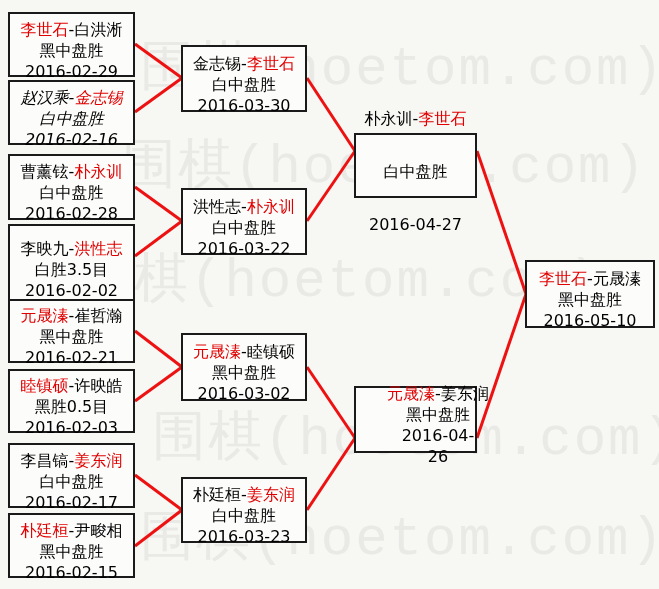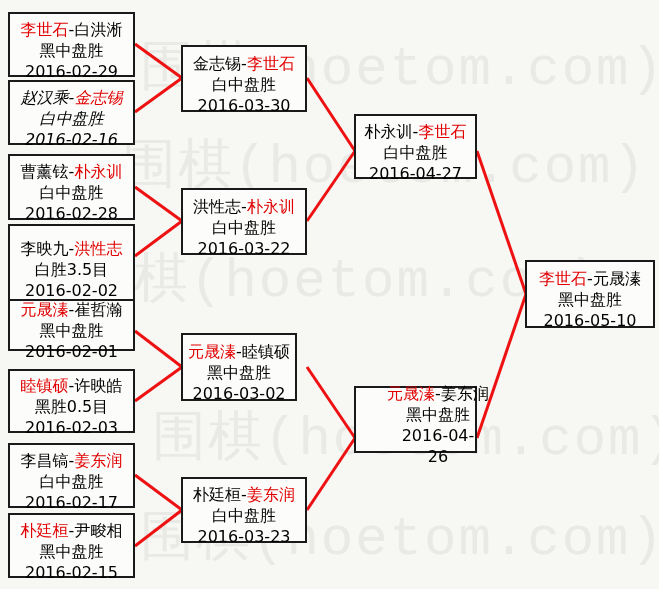--- a/index.html
+++ b/index.html
@@ -109,24 +109,24 @@
     <div class="l2">白中盘胜</div>
     <div class="l3">2016-02-28</div>
   </div>
 
   <div class="box" style="left:8px; top:224px; width:127px; height:80px;">
     <div class="l1"><span class="blk">李映九</span><span class="dash">-</span><span class="red">洪性志</span></div>
     <div class="l2">白胜3.5目</div>
     <div class="l3">2016-02-02</div>
   </div>
 
-  <div class="box" style="left:8px; top:299px; width:127px; height:52px;">
+  <div class="box" style="left:8px; top:299px; width:127px; height:64px;">
     <div class="l1"><span class="red">元晟溱</span><span class="dash">-</span><span class="blk">崔哲瀚</span></div>
     <div class="l2">黑中盘胜</div>
-    <div class="l3">2016-02-01</div>
+    <div class="l3">2016-02-21</div>
   </div>
 
   <div class="box" style="left:8px; top:369px; width:127px; height:64px;">
     <div class="l1"><span class="red">睦镇硕</span><span class="dash">-</span><span class="blk">许映皓</span></div>
     <div class="l2">黑胜0.5目</div>
     <div class="l3">2016-02-03</div>
   </div>
 
   <div class="box" style="left:8px; top:443px; width:127px; height:65px;">
     <div class="l1"><span class="blk">李昌镐</span><span class="dash">-</span><span class="red">姜东润</span></div>
@@ -145,33 +145,33 @@
     <div class="l2">白中盘胜</div>
     <div class="l3">2016-03-30</div>
   </div>
 
   <div class="box" style="left:181px; top:188px; width:126px; height:67px;">
     <div class="l1"><span class="blk">洪性志</span><span class="dash">-</span><span class="red">朴永训</span></div>
     <div class="l2">白中盘胜</div>
     <div class="l3">2016-03-22</div>
   </div>
 
-  <div class="box" style="left:181px; top:333px; width:116px; height:68px;text-align:center;">
+  <div class="box" style="left:181px; top:333px; width:126px; height:68px;text-align:center;">
     <div class="l1"><span class="red">元晟溱</span><span class="dash">-</span><span class="blk">睦镇硕</span></div>
     <div class="l2">黑中盘胜</div>
     <div class="l3">2016-03-02</div>
   </div>
 
   <div class="box" style="left:181px; top:477px; width:126px; height:66px;">
     <div class="l1"><span class="blk">朴廷桓</span><span class="dash">-</span><span class="red">姜东润</span></div>
     <div class="l2">白中盘胜</div>
     <div class="l3">2016-03-23</div>
   </div>
 
-  <div class="box" style="left:354px; top:114px; width:123px; height:65px;">
+  <div class="box" style="left:354px; top:133px; width:123px; height:65px;gap:32px;">
     <div class="l1"><span class="blk">朴永训</span><span class="dash">-</span><span class="red">李世石</span></div>
     <div class="l2">白中盘胜</div>
     <div class="l3">2016-04-27</div>
   </div>
 
   <div class="box" style="left:354px; top:386px; width:123px; height:67px;padding-left:45px;">
     <div class="l1"><span class="red">元晟溱</span><span class="dash">-</span><span class="blk">姜东润</span></div>
     <div class="l2">黑中盘胜</div>
     <div class="l3">2016-04-26</div>
   </div>

